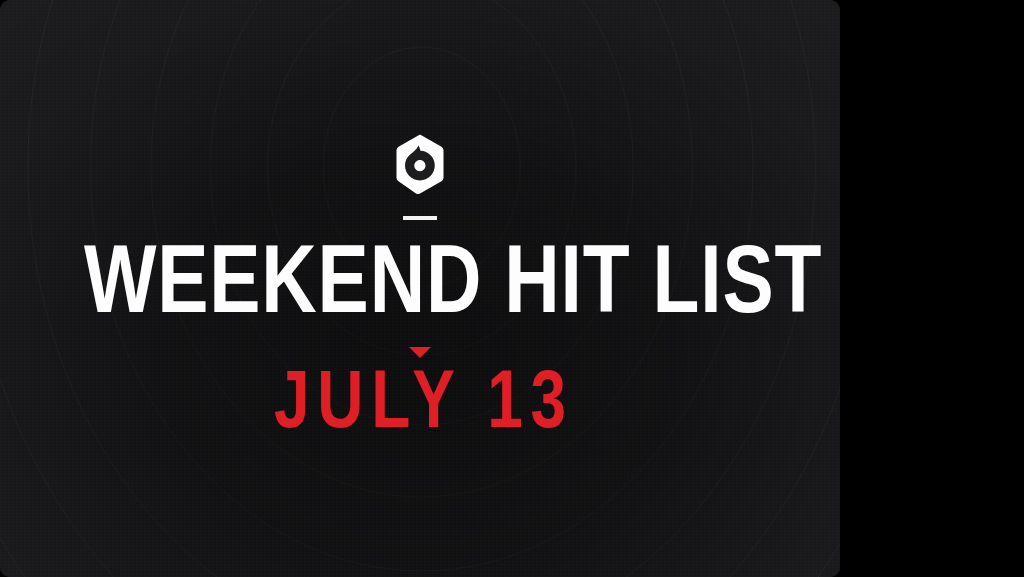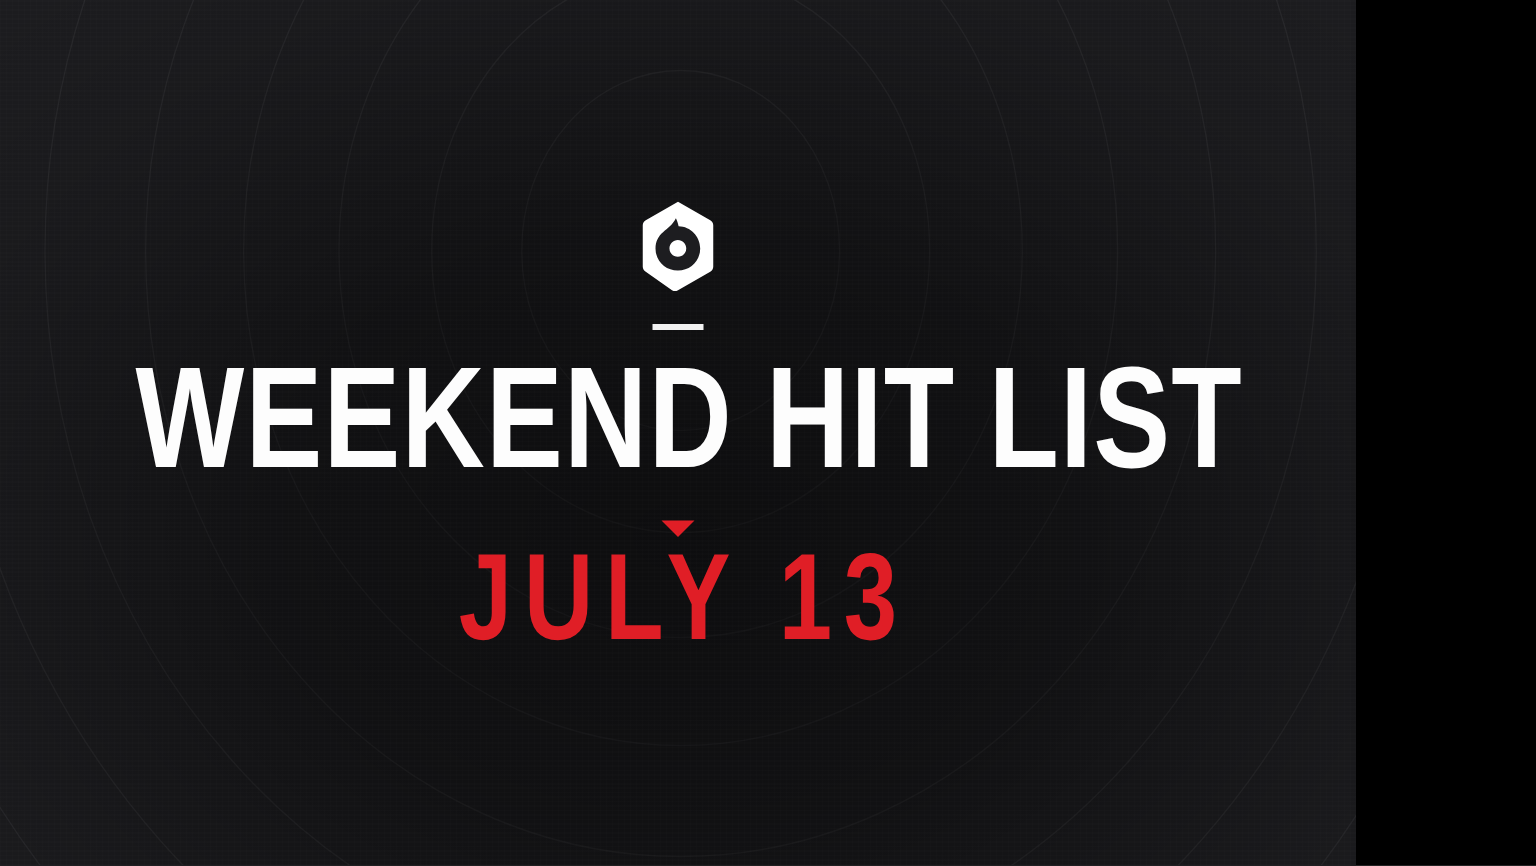--- a/index.html
+++ b/index.html
@@ -7,24 +7,25 @@
     margin: 0;
     padding: 0;
     background: #000;
   }
   body {
     font-family: "Liberation Sans", sans-serif;
   }
 
   #poster {
     position: relative;
-    width: 904px;
+    width: 840px;
     height: 577px;
     overflow: hidden;
     background: #1d1d20;
+    border-radius: 10px;
   }
 
   
   .bg-base {
     position: absolute;
     inset: 0;
     background: #1d1d20;
   }
   .bg-vignette {
     position: absolute;

